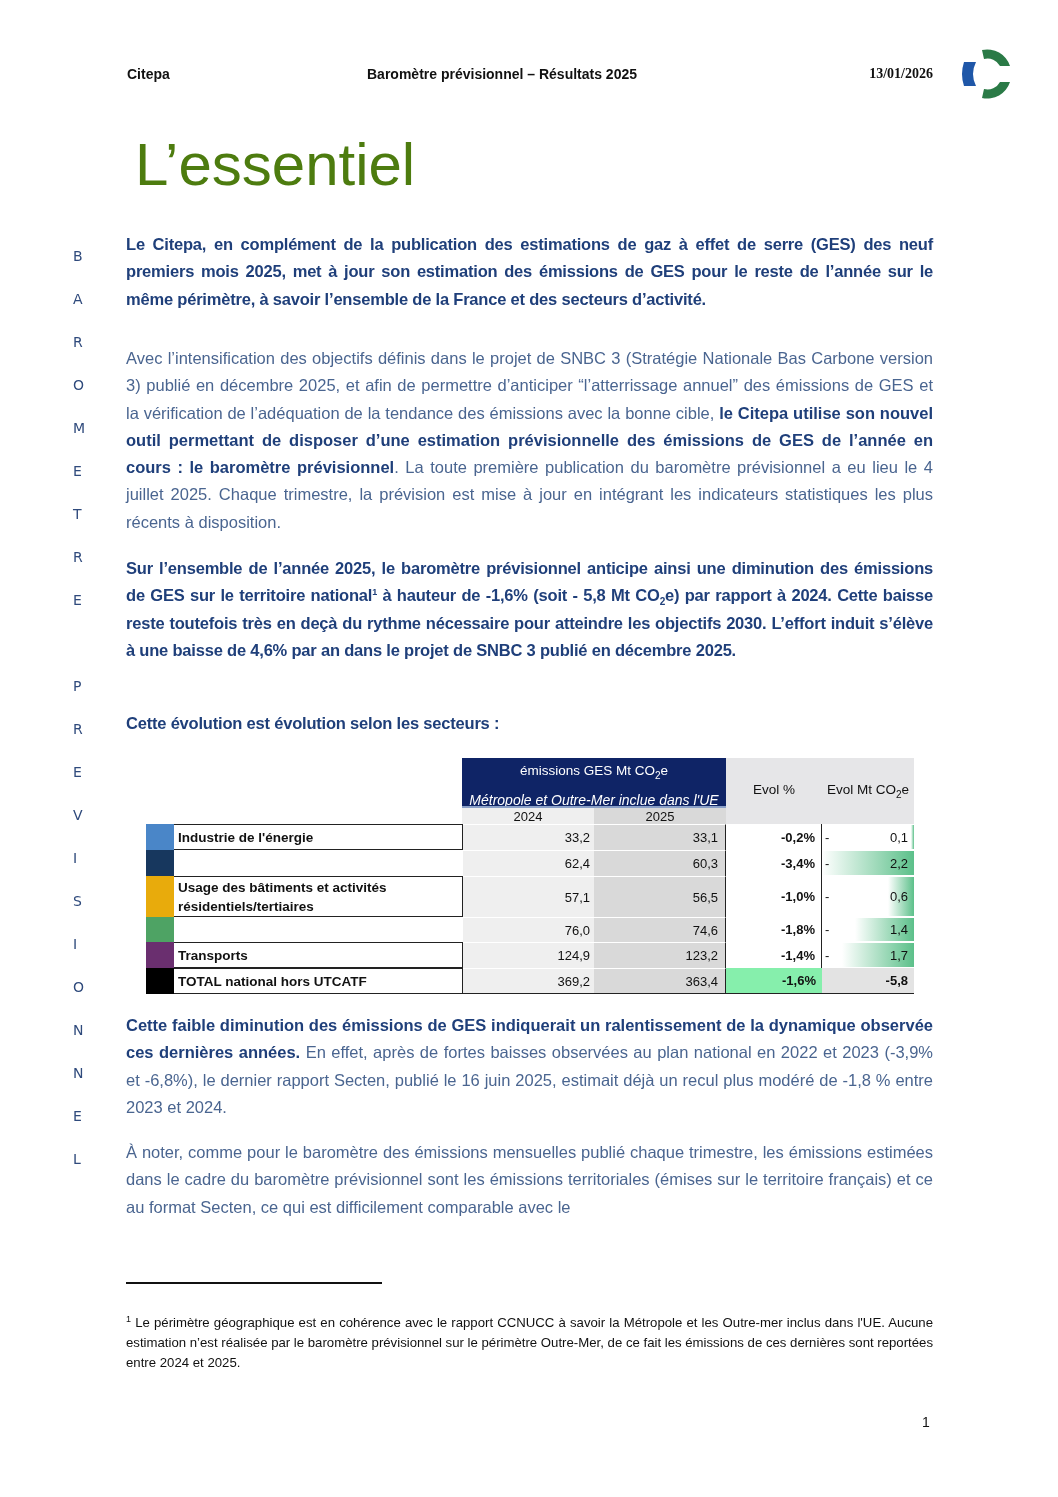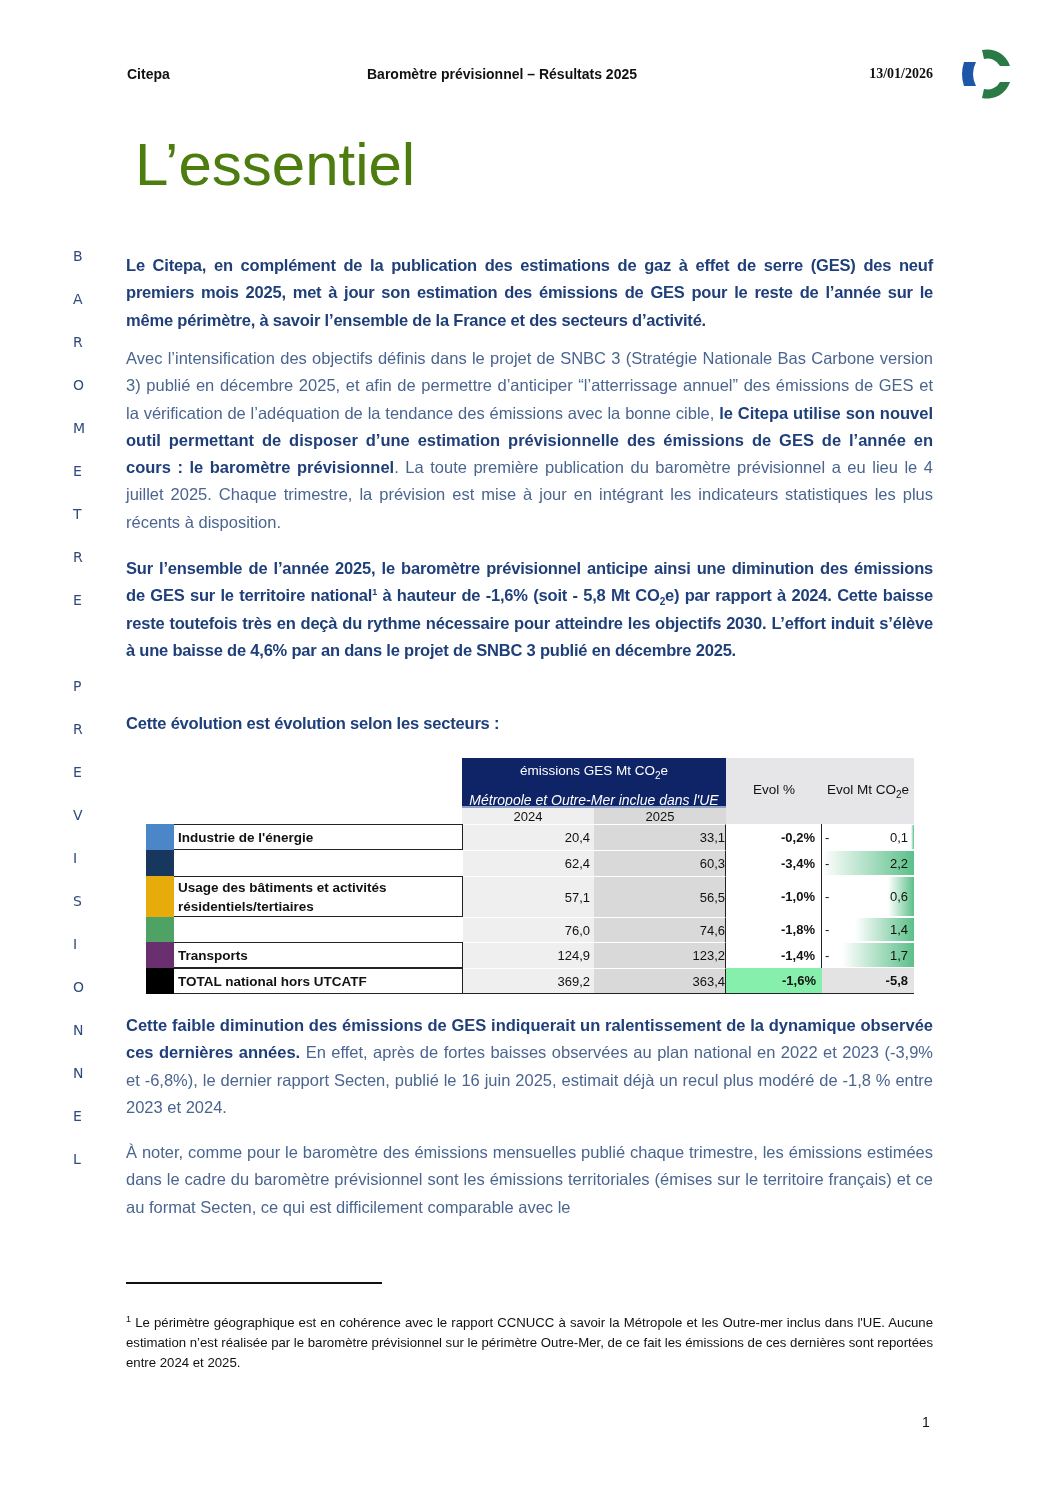--- a/index.html
+++ b/index.html
@@ -32,21 +32,21 @@
   .hdr-y1 { position: absolute; left: 316px; top: 48px; width: 132px; height: 18px; background: #efefef; text-align: center; font-size: 13px; line-height: 18px; border-top: 2px solid #8aa0c8; }
   .hdr-y2 { position: absolute; left: 448px; top: 48px; width: 132px; height: 18px; background: #d9d9d9; text-align: center; font-size: 13px; line-height: 18px; border-top: 2px solid #8aa0c8; }
   .hdr-gray { position: absolute; left: 580px; top: 0; width: 188px; height: 66px; background: #e6e6e8; }
   .hdr-evol { position: absolute; left: 580px; top: 24px; width: 96px; text-align: center; font-size: 13.5px; }
   .hdr-evolmt { position: absolute; left: 676px; top: 24px; width: 92px; text-align: center; font-size: 13.5px; }
 
   .row { position: absolute; left: 0; width: 768px; }
   .sw { position: absolute; left: 0; top: 0; width: 28px; height: 100%; }
   .lbl { position: absolute; left: 28px; top: 0; width: 289px; height: 100%; border: 1.5px solid #222; border-left: none; border-right: 1.5px solid #222; font-weight: bold; font-size: 13.5px; padding: 8px 4px; display: flex; align-items: center; background: #fff; }
   .v24 { position: absolute; left: 317px; top: 0; width: 131px; height: 100%; background: #efefef; text-align: right; padding-right: 4px; display: flex; align-items: center; justify-content: flex-end; border-top: 1px solid #fff; }
-  .v25 { position: absolute; left: 448px; top: 0; width: 132px; height: 100%; background: #d9d9d9; text-align: right; padding-right: 0; display: flex; align-items: center; justify-content: flex-end; border-right: 1.5px solid #222; border-top: 1px solid #fff; }
+  .v25 { position: absolute; left: 448px; top: 0; width: 132px; height: 100%; background: #d9d9d9; text-align: right; padding-right: 7px; display: flex; align-items: center; justify-content: flex-end; border-right: 1.5px solid #222; border-top: 1px solid #fff; }
   .ev { position: absolute; left: 580px; top: 0; width: 96px; height: 100%; font-weight: bold; display: flex; align-items: center; justify-content: flex-end; padding-right: 6px; border-right: 1.5px solid #222; background: #fff; }
   .evmt { position: absolute; left: 676px; top: 0; width: 92px; height: 100%; display: flex; align-items: center; background: #fff; }
   .evmt .bar { position: absolute; right: 0; top: 1px; bottom: 1px; background: linear-gradient(to right, #ffffff, #5cc08a); }
   .evmt .dash { position: absolute; left: 3px; z-index: 2; }
   .evmt .num { position: absolute; right: 6px; z-index: 2; }
   .row.total .lbl { border-bottom: 1.5px solid #222; }
   .row.total .ev { background: #86efac; border-right: none; }
   .row.total .evmt { background: #e3e3e3; font-weight: bold; }
   .row.total .v24, .row.total .v25 { border-bottom: 1.5px solid #222; }
   .row.total .ev, .row.total .evmt { border-bottom: 1.5px solid #222; }
@@ -89,21 +89,21 @@
   <span style="top:602px">I</span>
   <span style="top:645px">S</span>
   <span style="top:688px">I</span>
   <span style="top:731px">O</span>
   <span style="top:774px">N</span>
   <span style="top:817px">N</span>
   <span style="top:860px">E</span>
   <span style="top:903px">L</span>
 </div>
 
-<p class="para lead" style="top:252px">Le Citepa, en complément de la publication des estimations de gaz à effet de serre (GES) des neuf premiers mois 2025, met à jour son estimation des émissions de GES pour le reste de l’année sur le même périmètre, à savoir l’ensemble de la France et des secteurs d’activité.</p>
+<p class="para lead" style="top:231px">Le Citepa, en complément de la publication des estimations de gaz à effet de serre (GES) des neuf premiers mois 2025, met à jour son estimation des émissions de GES pour le reste de l’année sur le même périmètre, à savoir l’ensemble de la France et des secteurs d’activité.</p>
 
 <p class="para body-text" style="top:345px"><span>Avec l’intensification des objectifs définis dans le projet de SNBC 3 (Stratégie Nationale Bas Carbone version 3) publié en décembre 2025, et afin de permettre d’anticiper “l’atterrissage annuel” des émissions de GES et la vérification de l’adéquation de la tendance des émissions avec la bonne cible, </span><span class="strong-blue">le Citepa utilise son nouvel outil permettant de disposer d’une estimation prévisionnelle des émissions de GES de l’année en cours : le baromètre prévisionnel</span><span>. La toute première publication du baromètre prévisionnel a eu lieu le 4 juillet 2025. Chaque trimestre, la prévision est mise à jour en intégrant les indicateurs statistiques les plus récents à disposition.</span></p>
 
 <p class="para lead" style="top:555px"><span>Sur l’ensemble de l’année 2025, le baromètre prévisionnel anticipe ainsi une diminution des émissions de GES sur le territoire national</span><sup>1</sup><span> à hauteur de -1,6% (soit - 5,8 Mt CO</span><sub>2</sub><span>e) par rapport à 2024. Cette baisse reste toutefois très en deçà du rythme nécessaire pour atteindre les objectifs 2030. L’effort induit s’élève à une baisse de 4,6% par an dans le projet de SNBC 3 publié en décembre 2025.</span></p>
 
 <p class="para lead" style="top:710px">Cette évolution est évolution selon les secteurs :</p>
 
 <div class="tbl">
   <div class="hdr-dark">
     <div class="l1"><span>émissions GES Mt CO</span><sub>2</sub><span>e</span></div>
@@ -112,21 +112,21 @@
   <div class="hdr-y1">2024</div>
   <div class="hdr-y2">2025</div>
   <div class="hdr-gray"></div>
   <div class="hdr-evol">Evol %</div>
   <div class="hdr-evolmt"><span>Evol Mt CO</span><sub>2</sub><span>e</span></div>
   <div class="topline"></div>
 
   <div class="row" style="top:66px;height:26px">
     <div class="sw" style="background:#4a86c8"></div>
     <div class="lbl">Industrie de l'énergie</div>
-    <div class="v24">20,4</div>
+    <div class="v24">33,2</div>
     <div class="v25">33,1</div>
     <div class="ev">-0,2%</div>
     <div class="evmt">
       <div class="bar" style="width:3px"></div>
       <span class="dash">-</span>
       <span class="num">0,1</span>
     </div>
   </div>
 
   <div class="row" style="top:92px;height:26px">

